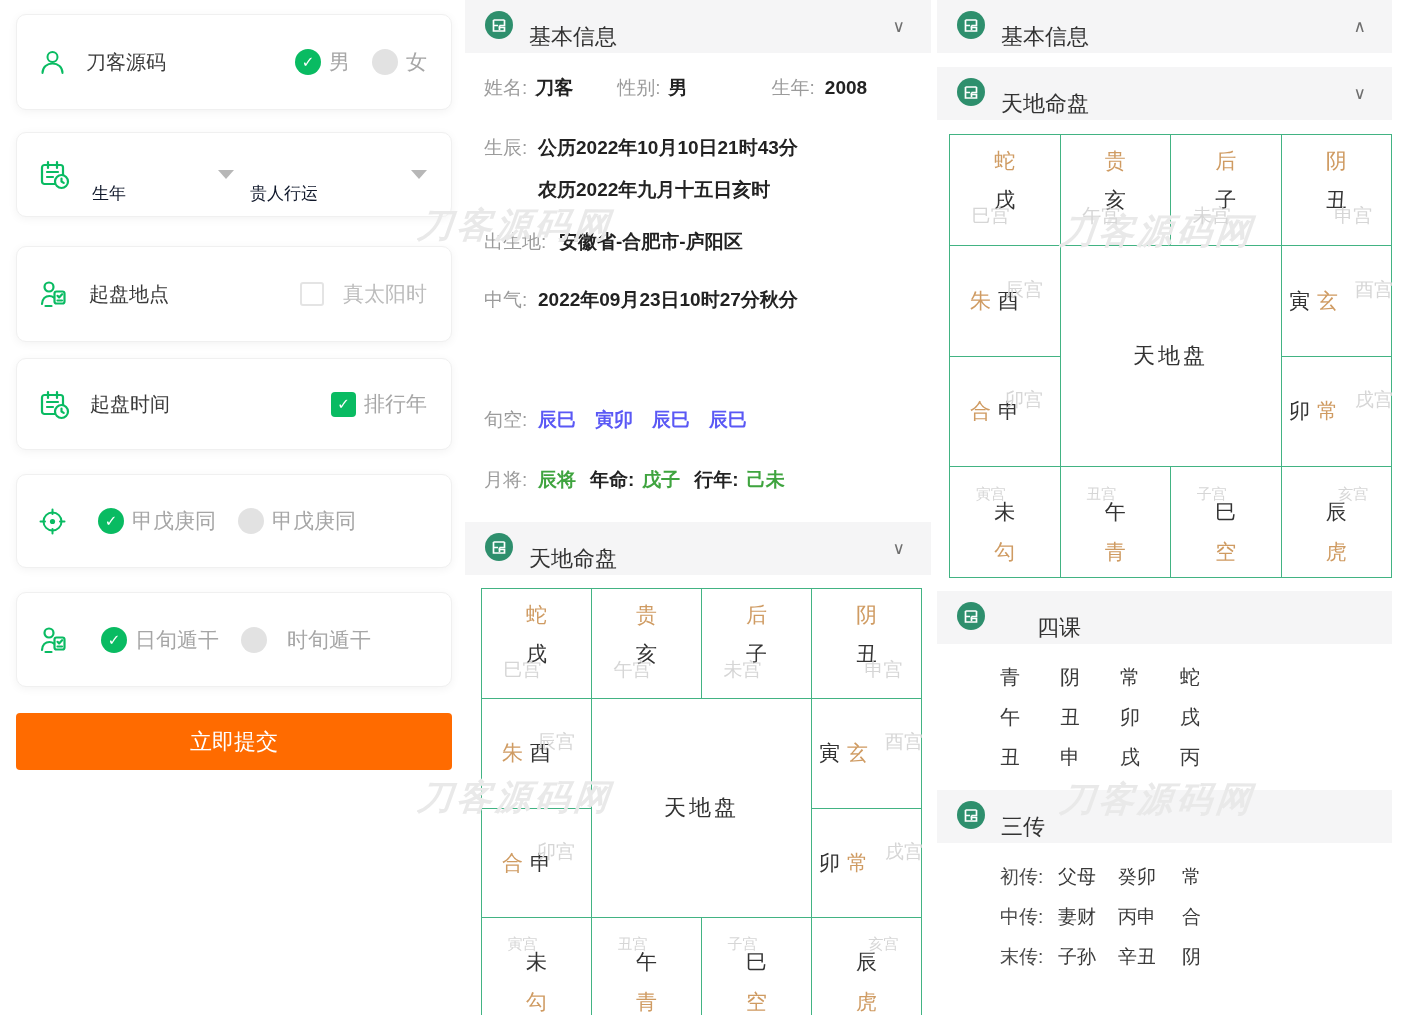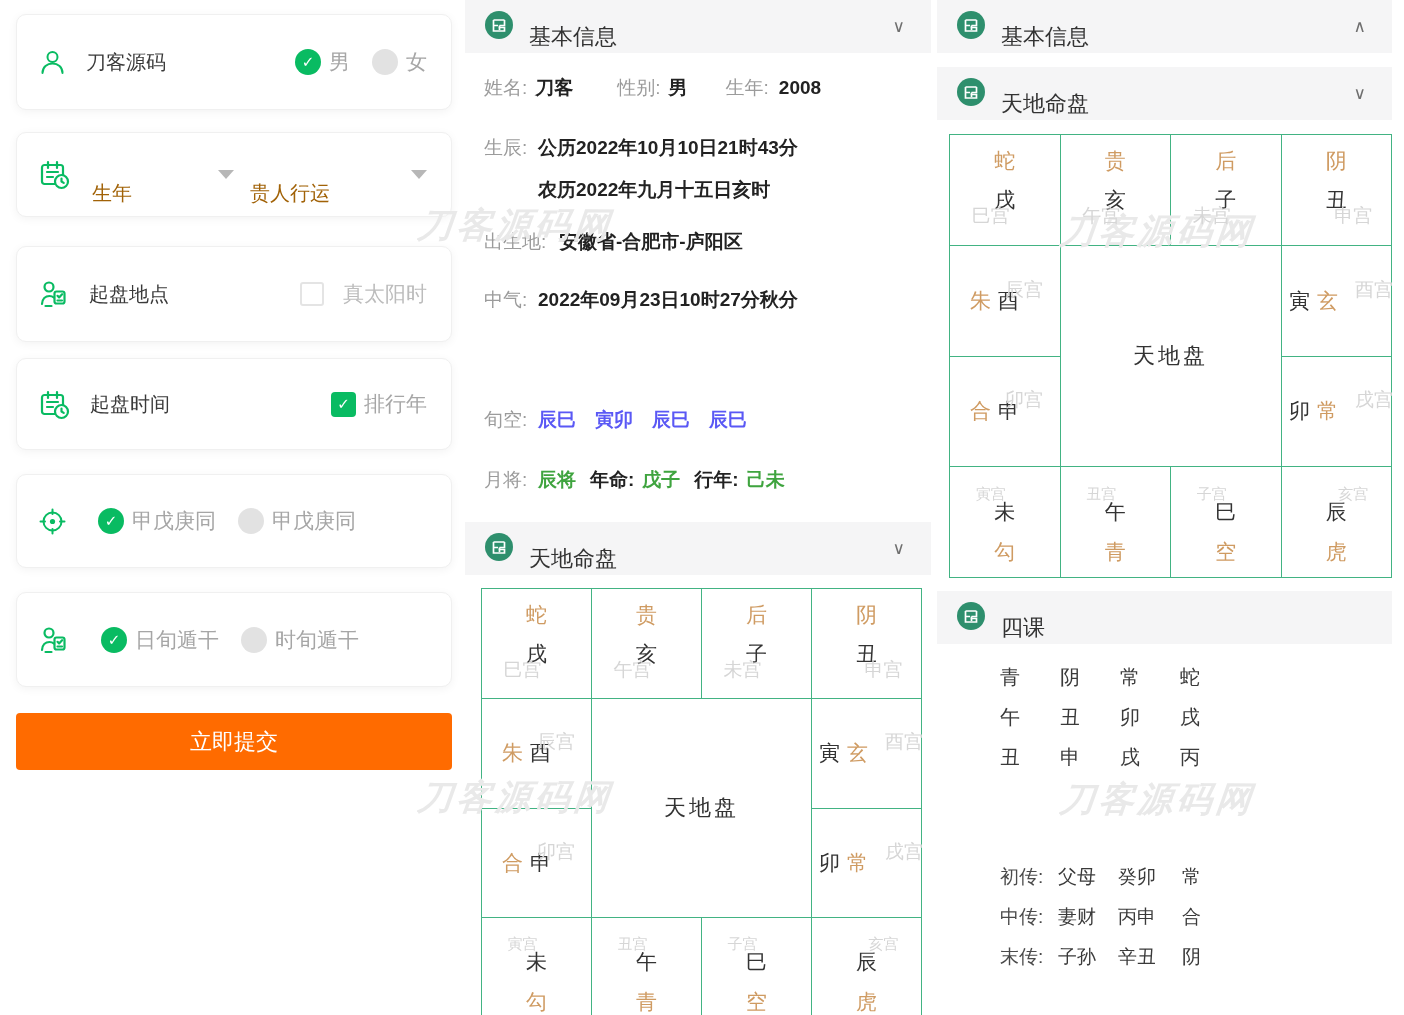--- a/index.html
+++ b/index.html
@@ -10,21 +10,21 @@
   }
   
   .wm{position:absolute;z-index:4;font-size:35px;font-weight:700;font-style:italic;
       color:#e9e9e9;letter-spacing:4px;white-space:nowrap;transform:skewX(-6deg);pointer-events:none;}
   
   .card{position:absolute;left:16px;width:436px;background:#fff;border:1px solid #f0f0f0;
         border-radius:10px;box-shadow:0 2px 10px rgba(0,0,0,.05);
         display:flex;align-items:center;padding:0 24px 0 22px;box-sizing:border-box;}
   .ficon{flex:none;display:flex;align-items:center;}
   .fl-dark{font-size:20px;color:#3a3a3a;margin-left:20px;}
-  .ph{font-size:20px;color:#a16207;margin-top:38px;}
+  .ph{font-size:17px;color:#0f172a;margin-top:38px;}
   .caret{width:0;height:0;border-left:8px solid transparent;border-right:8px solid transparent;
          border-top:9px solid #b7b7b7;flex:none;}
   .opt{display:flex;align-items:center;}
   .radio-on{width:26px;height:26px;border-radius:50%;background:#09bb62;color:#fff;display:flex;
             align-items:center;justify-content:center;font-size:15px;font-weight:700;flex:none;}
   .radio-off{width:26px;height:26px;border-radius:50%;background:#e2e2e2;flex:none;}
   .cb-off{width:24px;height:24px;border:2px solid #e4e4e4;border-radius:3px;background:#fff;flex:none;box-sizing:border-box;}
   .cb-on{width:25px;height:25px;border-radius:4px;background:#09bb62;color:#fff;display:flex;
          align-items:center;justify-content:center;font-size:15px;font-weight:700;flex:none;}
   .olabel{font-size:21px;color:#a6a6a6;margin-left:8px;}
@@ -38,21 +38,21 @@
   .phead{position:absolute;left:0;width:100%;height:53px;background:#f5f5f6;display:flex;
          align-items:center;padding:0 26px 0 20px;box-sizing:border-box;}
   .ptitle{font-size:22px;color:#333;margin-left:16px;font-weight:500;margin-top:20px;}
   .chev{margin-left:auto;color:#6f6f6f;font-size:17px;}
   
   .irow{position:absolute;left:19px;font-size:19px;white-space:nowrap;}
   .lb{color:#9b9b9b;}
   .lb3{color:#9b9b9b;display:inline-block;width:54px;}
   .lb4{color:#9b9b9b;display:inline-block;width:75px;}
   .vl{color:#222;font-weight:600;}
-  .ml8{margin-left:8px;} .ml10{margin-left:10px;} .ml14{margin-left:14px;} .ml44{margin-left:44px;} .ml62{margin-left:38px;}
+  .ml8{margin-left:8px;} .ml10{margin-left:10px;} .ml14{margin-left:14px;} .ml44{margin-left:44px;} .ml62{margin-left:84px;}
   .vred{color:#f4504d;font-weight:600;margin-right:19px;}
   .vblue{color:#5a58f5;font-weight:600;margin-right:19px;}
   .vgreen{color:#3fa43f;font-weight:600;}
   .lbb{color:#222;font-weight:700;}
   
   .pan-grid{position:absolute;display:grid;grid-template-columns:repeat(4,1fr);grid-template-rows:repeat(4,1fr);
             border-top:1px solid #42b383;border-left:1px solid #42b383;background:#fff;box-sizing:border-box;}
   .pan-grid .cell{position:relative;border-right:1px solid #42b383;border-bottom:1px solid #42b383;box-sizing:border-box;}
   .pan-grid .cell span{position:relative;z-index:5;}
   .god{font-size:21px;color:#cf9b62;}
@@ -180,21 +180,21 @@
         <path d="M3 25c.3-5 3.4-8 7.5-8 1.8 0 3.2.6 4.3 1.5"></path>
       <rect x="15.5" y="12.5" width="10" height="12" rx="2" fill="#fff"></rect>
       <path d="M18.5 16.8l1.6 1.6 3-3.2M18.5 21.5h4.5"></path>
         <path d="M6.5 27h6"></path>
     </svg>
   </span>
   <span class="opt" style="margin-left:32px;">
     <span class="radio-on">✓</span>
     <span class="olabel">日旬遁干</span>
   </span>
-  <span class="opt" style="margin-left:22px;">
+  <span class="opt" style="margin-left:22px;gap:12px;">
     <span class="radio-off"></span>
     <span class="olabel">时旬遁干</span>
   </span>
 </div>
 
 <button class="submit">立即提交</button>
 
 <div class="col col-mid">
 
   <div class="phead" style="top:0;">
@@ -415,21 +415,21 @@
         <span class="branch">巳</span>
         <span class="god">空</span>
       </div>
     <div class="cell cbot b3">
         <span class="palace-top pal-l">亥宫</span>
         <span class="branch">辰</span>
         <span class="god">虎</span>
       </div>
   </div>
 
-  <div class="phead" style="top:591px;">
+  <div class="phead" style="top:591px;gap:36px;">
     <span>
       <svg width="28" height="28" viewBox="0 0 28 28">
         <circle cx="14" cy="14" r="14" fill="#2e8f6d"></circle>
         <g stroke="#fff" stroke-width="1.7" fill="none">
           <path d="M8.5 9h11M8.5 9v5.5h4.5M19.5 9v5.5h-5M14.5 14.5V19M8.5 12.5v7.5h11v-3.5h-6"></path>
         </g>
       </svg>
     </span>
     <span class="ptitle">四课</span>
   </div>
@@ -437,20 +437,31 @@
   <div class="sike-row" style="top:664px;">
     <span>青</span><span>阴</span><span>常</span><span>蛇</span>
   </div>
   <div class="sike-row" style="top:704px;">
     <span>午</span><span>丑</span><span>卯</span><span>戌</span>
   </div>
   <div class="sike-row" style="top:744px;">
     <span>丑</span><span>申</span><span>戌</span><span>丙</span>
   </div>
 
+  <div class="phead" style="top:790px;">
+    <span>
+      <svg width="28" height="28" viewBox="0 0 28 28">
+        <circle cx="14" cy="14" r="14" fill="#2e8f6d"></circle>
+        <g stroke="#fff" stroke-width="1.7" fill="none">
+          <path d="M8.5 9h11M8.5 9v5.5h4.5M19.5 9v5.5h-5M14.5 14.5V19M8.5 12.5v7.5h11v-3.5h-6"></path>
+        </g>
+      </svg>
+    </span>
+    <span class="ptitle">三传</span>
+  </div>
 
   <div class="sc-row" style="top:864px;">
     <span class="sc-lb">初传:</span><span class="sc-rel">父母</span><span class="sc-gz">癸卯</span><span>常</span>
   </div>
   <div class="sc-row" style="top:904px;">
     <span class="sc-lb">中传:</span><span class="sc-rel">妻财</span><span class="sc-gz">丙申</span><span>合</span>
   </div>
   <div class="sc-row" style="top:944px;">
     <span class="sc-lb">末传:</span><span class="sc-rel">子孙</span><span class="sc-gz">辛丑</span><span>阴</span>
   </div>

